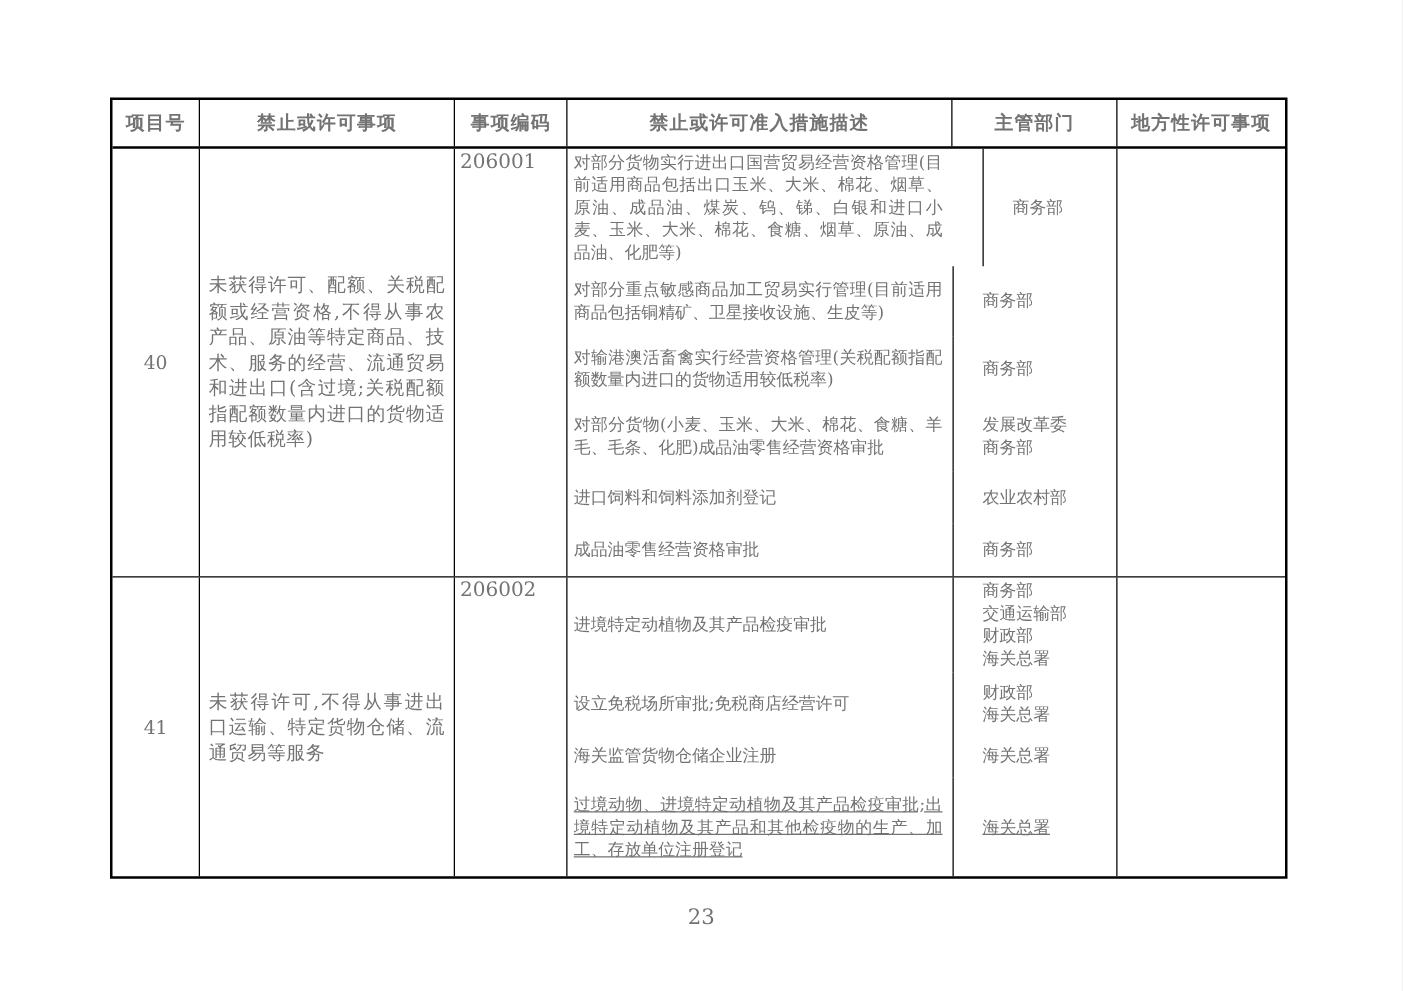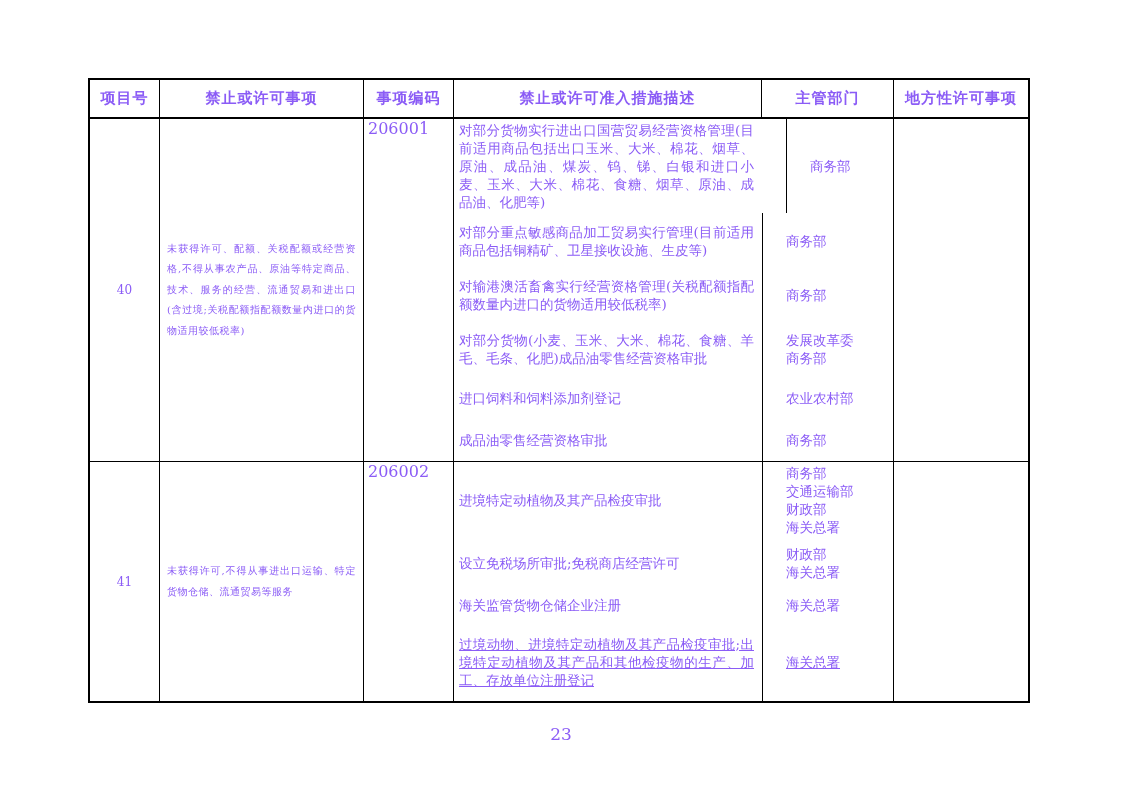--- a/index.html
+++ b/index.html
@@ -2,21 +2,21 @@
 <html><head>
 <meta charset="utf-8">
 <style>
   * { box-sizing: border-box; margin: 0; padding: 0; }
   html,body { background:#e8e8e8; }
   .page {
     position: relative;
     width: 1122px; height: 793px;
     background: #ffffff;
     font-family: "DejaVu Serif", "Liberation Serif", serif;
-    color: #8b5cf6;
+    color: #737373;
     overflow: hidden;
   }
   .doc-table {
     position: absolute;
     left: 88px; top: 78px;
     width: 942px; height: 625px;
     border: 2px solid #000;
     display: flex; flex-direction: column;
   }
   .thead {
@@ -36,28 +36,28 @@
   .trow {
     display: grid;
     grid-template-columns: 70px 204px 90px 440px 1fr;
   }
   .trow:not(:last-child) { border-bottom: 1.5px solid #000; }
   .r0 { height: 343px; }
   .r1 { flex: 1; }
   .cell { border-right: 1.5px solid #000; }
   .c-id {
     display: flex; align-items: center; justify-content: center;
-    font-size: 12px;
+    font-size: 15px;
   }
   .c-item {
     display: flex; align-items: center;
     padding: 6px 7px;
   }
   .c-item span {
-    font-size: 10px; line-height: 20.5px;
+    font-size: 15px; line-height: 20.5px;
     text-align: justify; text-justify: inter-character;
     letter-spacing: 0.5px;
   }
   .c-code {
     display: flex; align-items: flex-start;
     font-size: 16px; padding-left: 4px;
   }
   .c-measures {
     border-right: 1.5px solid #000;
     display: flex; flex-direction: column;

